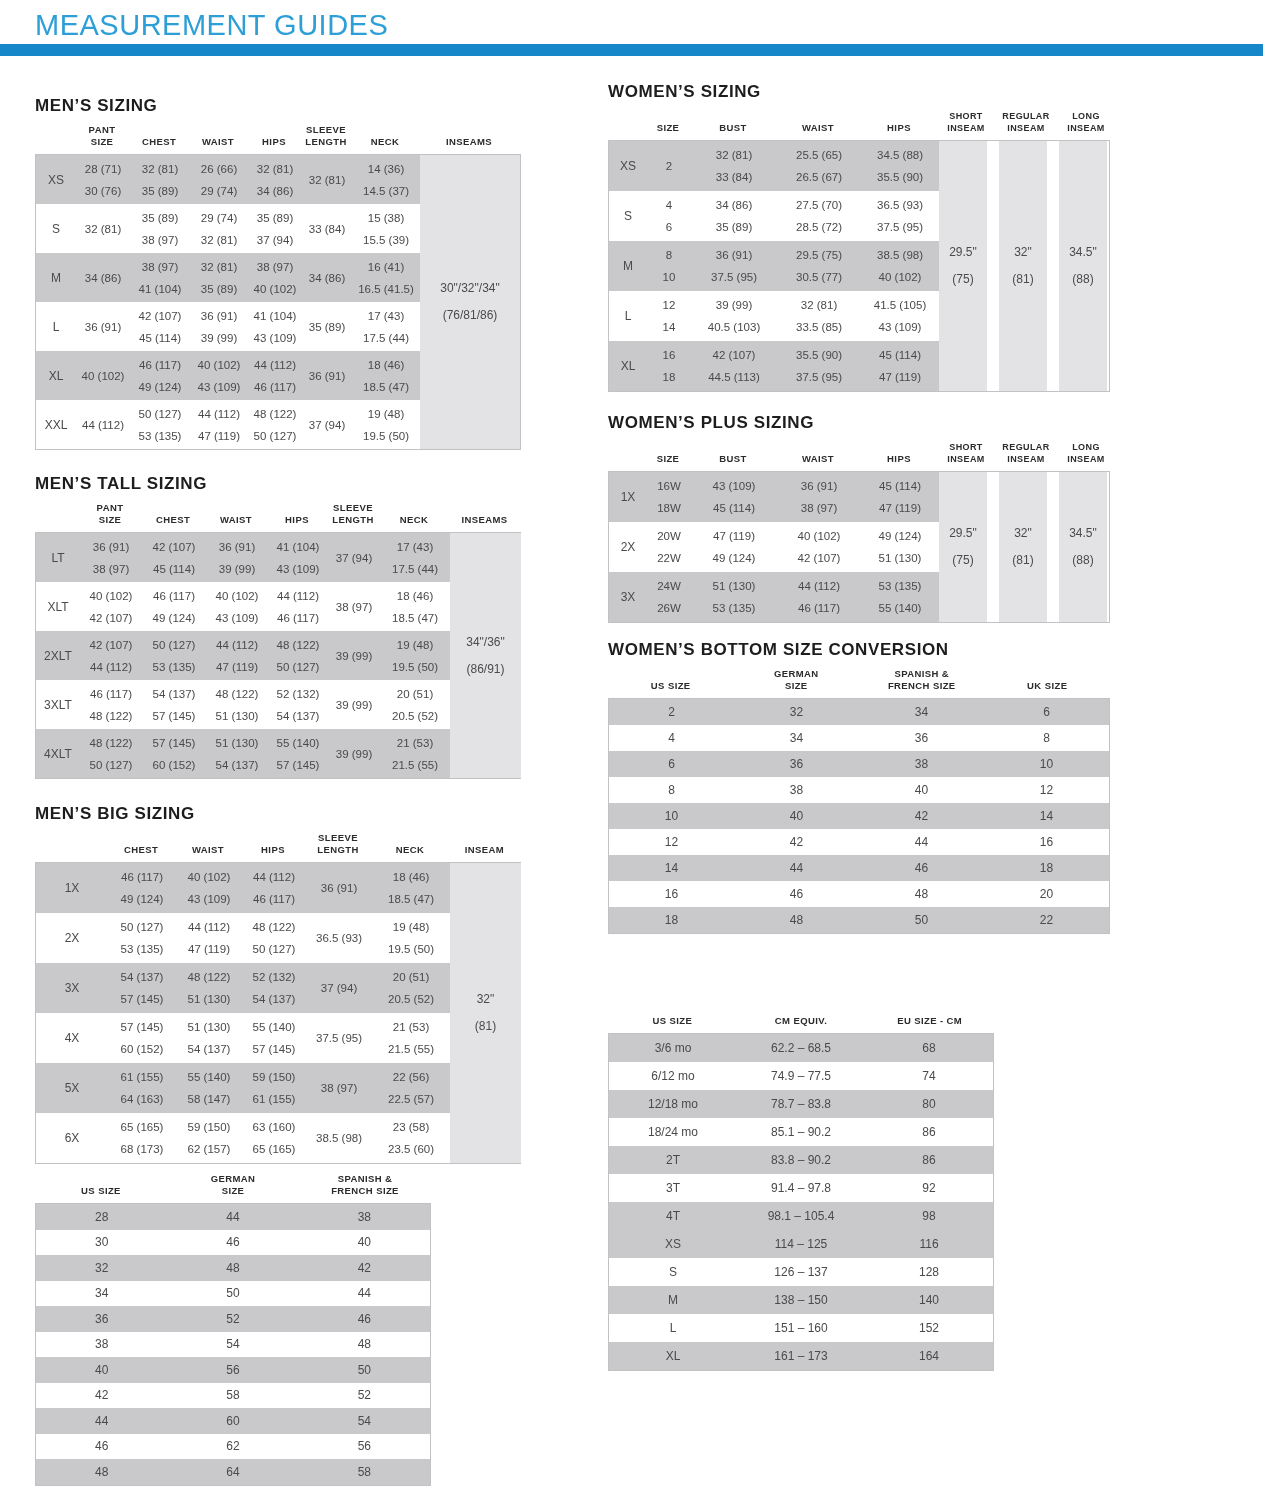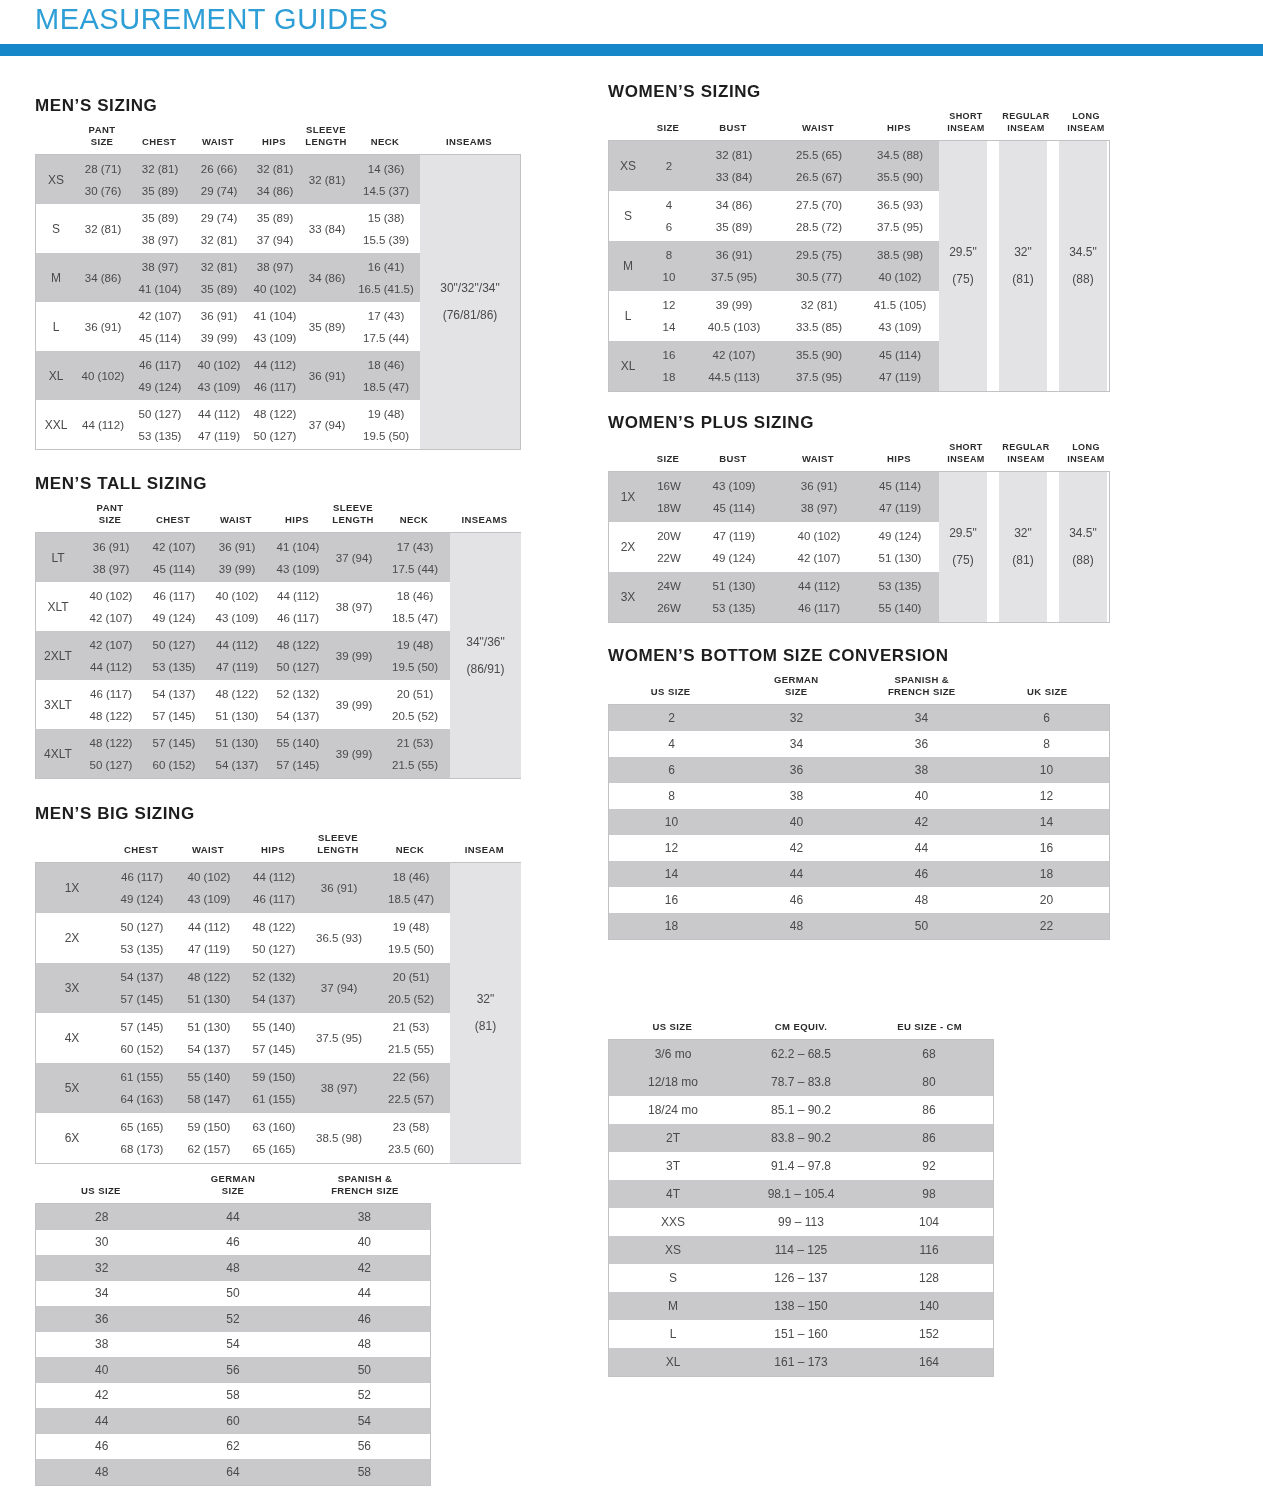--- a/index.html
+++ b/index.html
@@ -1,31 +1,31 @@
 <!DOCTYPE html>
 <html><head>
 <meta charset="utf-8">
 <style>
   *{margin:0;padding:0;box-sizing:border-box}
   html,body{background:#fff}
   body{width:1263px;height:1500px;position:relative;overflow:hidden;
        font-family:"Liberation Sans",sans-serif;color:#4a4a4a}
 
-  .page-title{position:absolute;left:35px;top:3px;font-size:29px;font-weight:400;
+  .page-title{position:absolute;left:35px;top:9px;font-size:29px;font-weight:400;
               color:#2e9fd6;letter-spacing:.5px}
   .top-bar{position:absolute;left:0;top:44px;width:1263px;height:12px;background:#1687c8}
 
   .col-left{position:absolute;left:35px;top:96px;width:486px}
   .col-right{position:absolute;left:608px;top:82px;width:502px}
 
   .sec-title{font-size:17px;line-height:20px;font-weight:bold;color:#1d1d1d;
              letter-spacing:.6px;margin-bottom:8px}
   .sec{margin-top:0}
   .mt-ms2{margin-top:24px}.mt-ms3{margin-top:25px}.mt-ms4{margin-top:9px}
-  .mt-ws2{margin-top:21px}.mt-ws3{margin-top:23px}.mt-ws4{margin-top:81px}
+  .mt-ws2{margin-top:21px}.mt-ws3{margin-top:17px}.mt-ws4{margin-top:81px}
 
   
   .s-head{display:flex;align-items:flex-end;padding-bottom:6px}
   .s-hcell{flex-shrink:0;font-size:9.5px;font-weight:bold;color:#2b2b2b;text-align:center;
            letter-spacing:.4px;line-height:12px;white-space:pre-line}
   .s-bodywrap{display:flex;border:1px solid #c2c2c4;background:#fff}
   .s-rows{display:flex;flex-direction:column}
   .s-row{display:flex}
   .s-row.odd{background:#c9c9cb}
   .s-row.even{background:#fff}
@@ -957,20 +957,25 @@
             <div class="c-hcell">US SIZE</div>
             <div class="c-hcell">CM EQUIV.</div>
             <div class="c-hcell">EU SIZE - CM</div>
           </div>
           <div class="c-body">
             <div class="c-row odd">
               <div class="c-cell">3/6 mo</div>
               <div class="c-cell">62.2 – 68.5</div>
               <div class="c-cell">68</div>
             </div>
+            <div class="c-row even">
+              <div class="c-cell">6/12 mo</div>
+              <div class="c-cell">74.9 – 77.5</div>
+              <div class="c-cell">74</div>
+            </div>
             <div class="c-row odd">
               <div class="c-cell">12/18 mo</div>
               <div class="c-cell">78.7 – 83.8</div>
               <div class="c-cell">80</div>
             </div>
             <div class="c-row even">
               <div class="c-cell">18/24 mo</div>
               <div class="c-cell">85.1 – 90.2</div>
               <div class="c-cell">86</div>
             </div>
@@ -981,25 +986,20 @@
             </div>
             <div class="c-row even">
               <div class="c-cell">3T</div>
               <div class="c-cell">91.4 – 97.8</div>
               <div class="c-cell">92</div>
             </div>
             <div class="c-row odd">
               <div class="c-cell">4T</div>
               <div class="c-cell">98.1 – 105.4</div>
               <div class="c-cell">98</div>
-            </div>
-            <div class="c-row even">
-              <div class="c-cell">XXS</div>
-              <div class="c-cell">99 – 113</div>
-              <div class="c-cell">104</div>
             </div>
             <div class="c-row odd">
               <div class="c-cell">XS</div>
               <div class="c-cell">114 – 125</div>
               <div class="c-cell">116</div>
             </div>
             <div class="c-row even">
               <div class="c-cell">S</div>
               <div class="c-cell">126 – 137</div>
               <div class="c-cell">128</div>

